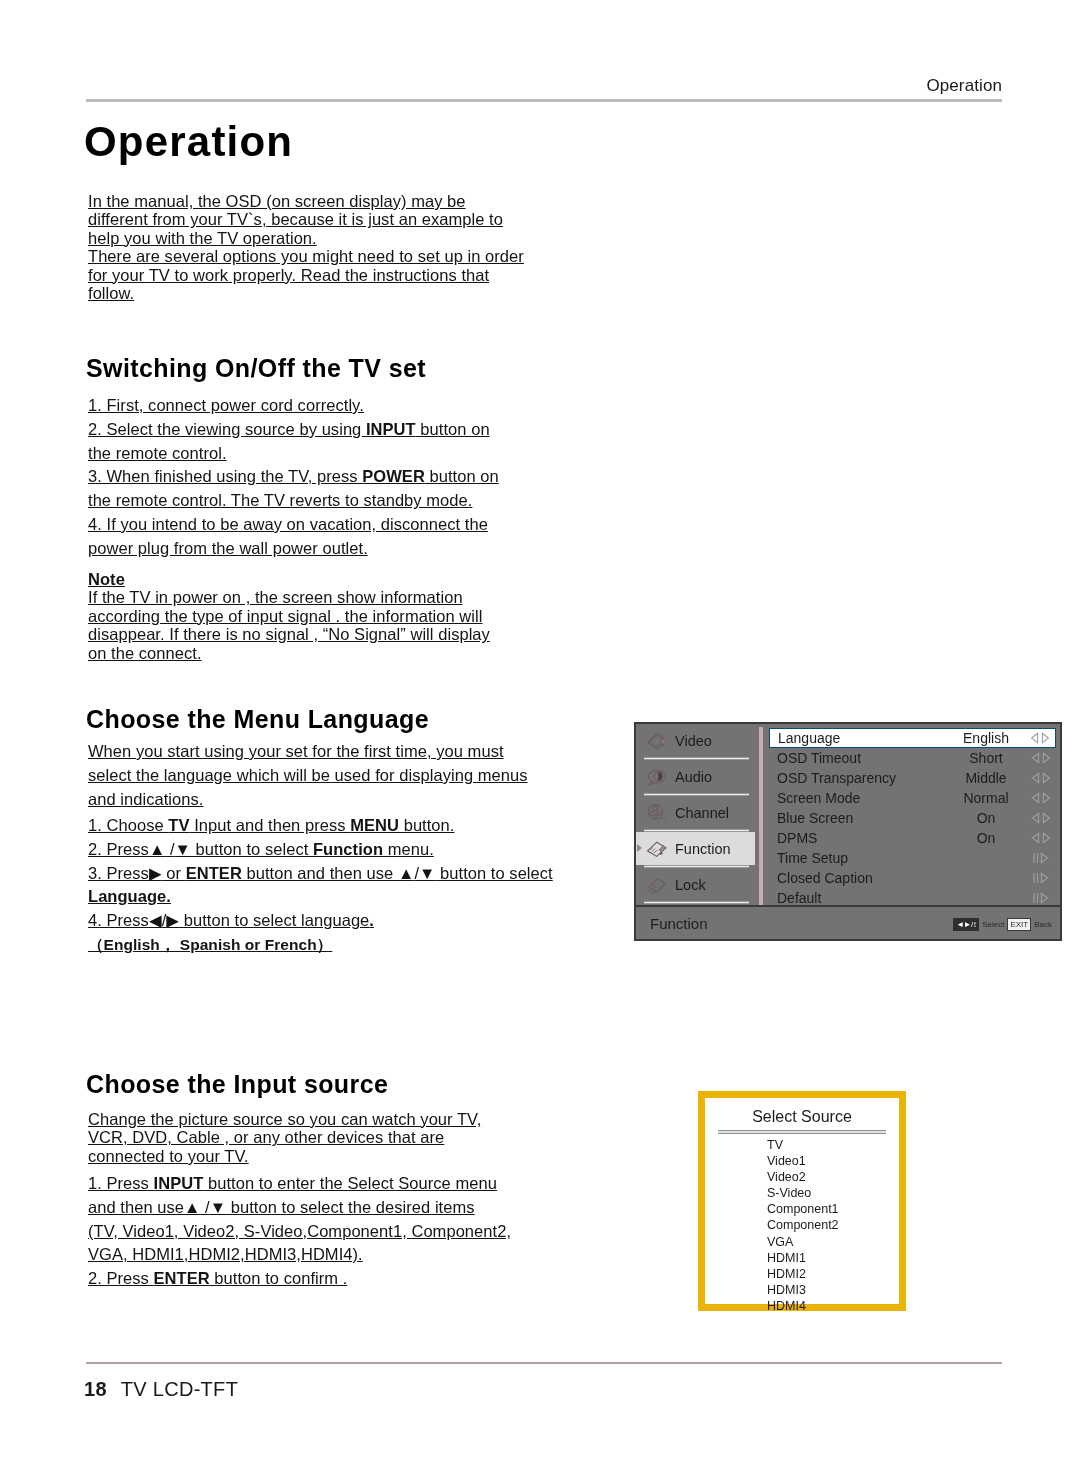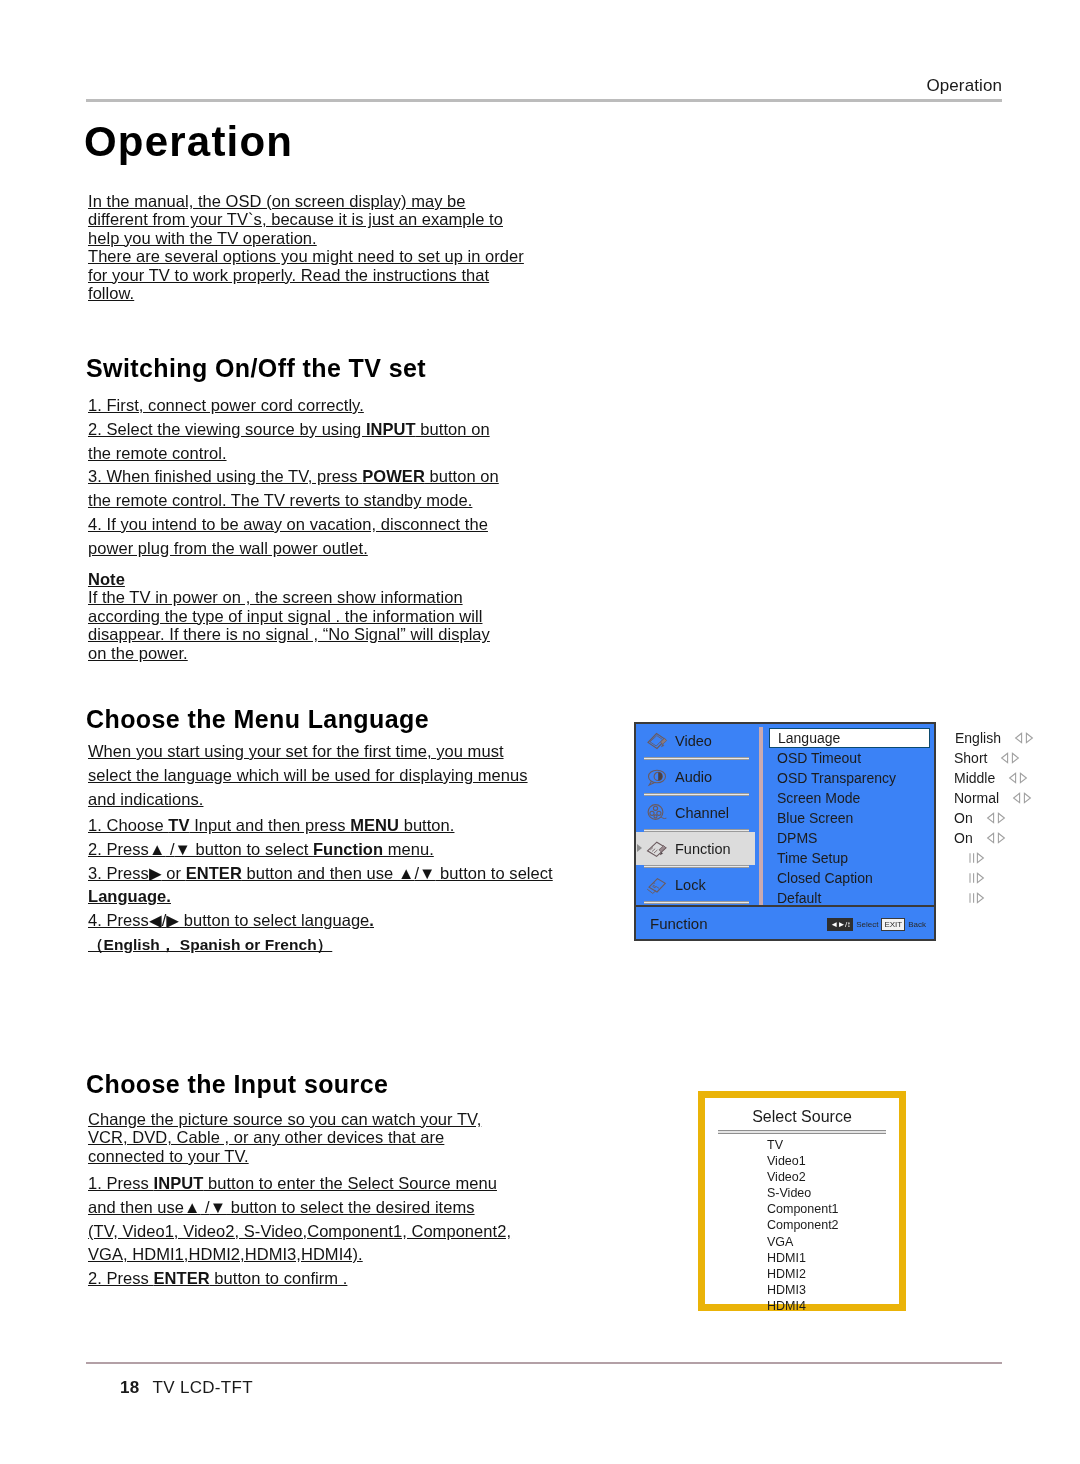--- a/index.html
+++ b/index.html
@@ -69,24 +69,24 @@
     font-weight: bold;
     letter-spacing: .4px;
     color: #000;
   }
 
   
   .osd {
     position: absolute;
     left: 634px;
     top: 722px;
-    width: 302px;
+    width: 428px;
     height: 219px;
     border: 2px solid #3a3a3a;
-    background: #3b82f6;
+    background: #737373;
     box-sizing: border-box;
   }
   .osd-body {
     position: absolute;
     left: 0; right: 0; top: 0;
     height: 181px;
   }
   .osd-sidebar {
     position: absolute;
     left: 0; top: 0;
@@ -249,24 +249,23 @@
     left: 86px;
     right: 78px;
     top: 1362px;
     height: 2px;
     background: #b3a0a6;
   }
   .foot-text {
     position: absolute;
     left: 84px;
     top: 1378px;
-    font-size: 17px;
+    font-size: 20px;
     color: #1a1a1a;
     letter-spacing: .3px;
-    margin-left: 36px;
   }
   .foot-text .pg { font-weight: bold; }
 </style>
 </head>
 <body>
 
 <div class="page">
 
   <div class="running-head">Operation</div>
   <div class="head-rule"></div>
@@ -292,21 +291,21 @@
     <p>the remote control. The TV reverts to standby mode.</p>
     <p>4. If you intend to be away on vacation, disconnect the</p>
     <p>power plug from the wall power outlet.</p>
   </div>
 
   <div class="tx tight" style="left:88px; top:570px; width:520px;">
     <p class="b">Note</p>
     <p>If the TV in power on , the screen show information</p>
     <p>according the type of input signal . the information will</p>
     <p>disappear. If there is no signal , “No Signal”  will display</p>
-    <p>on the power.</p>
+    <p>on the connect.</p>
   </div>
 
   <div class="h2" style="left:86px; top:705px;">Choose the Menu Language</div>
 
   <div class="tx loose" style="left:88px; top:740px; width:540px;">
     <p>When you start using your set for the first time, you must</p>
     <p>select the language which will be used for displaying menus</p>
     <p>and indications.</p>
   </div>
 

